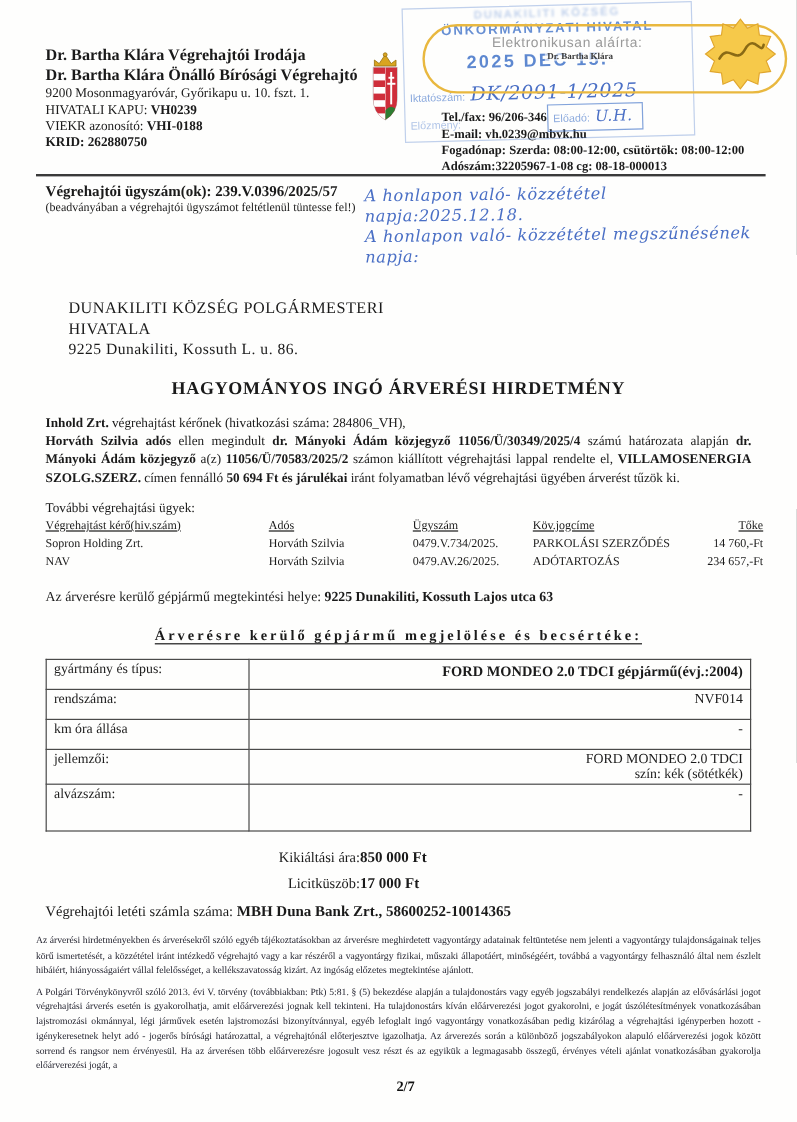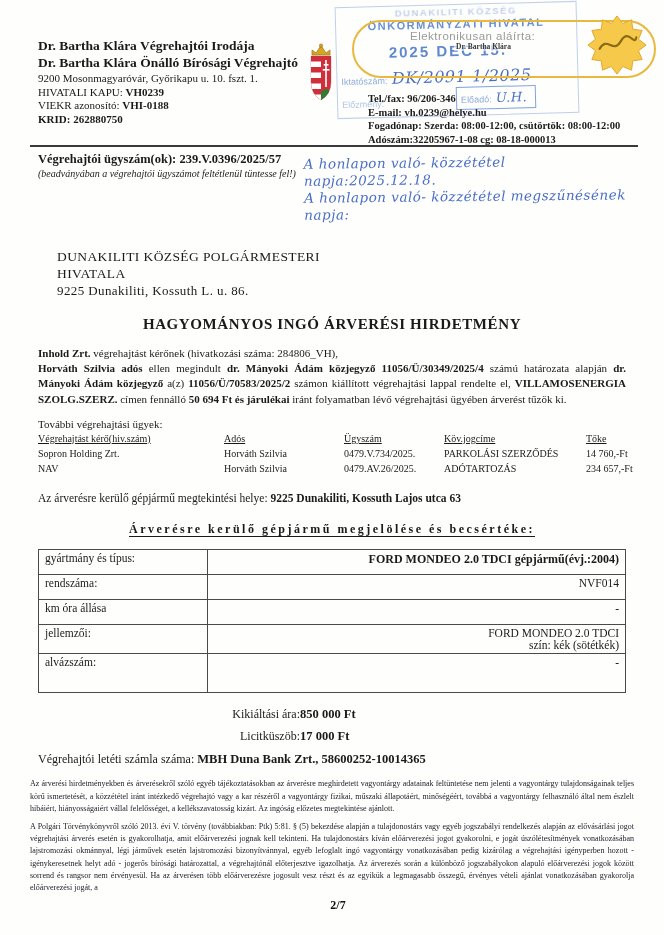--- a/index.html
+++ b/index.html
@@ -39,38 +39,38 @@
                 font-family:"Liberation Sans",sans-serif;letter-spacing:.5px;}
   .esig .signer{position:absolute;left:100px;top:20px;font-size:7.5px;color:#3a3a3a;font-weight:bold;
                 background:rgba(254,254,253,.6);padding:0 2px;white-space:nowrap;}
   .seal{position:absolute;right:2px;top:-8px;}
 
   
   .spacer{height:145px;}
   .rule{border:0;border-top:2px solid #3a3a3a;margin:0 26px 0 30px;}
   .caserow{display:flex;justify-content:space-between;padding:5px 24px 0 38px;}
   .caseleft .num{font-size:12.5px;font-weight:bold;}
-  .caseleft .note{font-size:10px;margin-top:1px;font-style:italic;}
+  .caseleft .note{font-size:10px;margin-top:1px;}
   .hwnotes{width:336px;transform:rotate(-.6deg);line-height:17px;margin-top:2px;}
   .hwnotes div{font-size:13.5px;}
 
   
   .addressee{margin:26px 0 0 57px;font-size:13.5px;line-height:17px;letter-spacing:.4px;}
   .addressee .adr{font-size:13px;}
   .doc-title{margin-top:17px;text-align:center;font-size:15px;font-weight:bold;letter-spacing:.6px;}
 
   
   .intro{margin:13px 38px 0 38px;font-size:11px;line-height:15.2px;text-align:justify;}
 
   
   .cases{margin:11px 28px 0 38px;}
   .cases .chead{font-size:11px;margin-bottom:1px;}
   .cgrid{display:grid;grid-template-columns:186px 120px 100px 142px 1fr;font-size:10px;line-height:15px;}
   .cgrid .h{font-weight:normal;text-decoration:underline;}
-  .cgrid .r{text-align:left;}
+  .cgrid .r{text-align:right;}
 
   
   .viewing{margin:14px 38px 0 38px;font-size:11.5px;line-height:16px;}
 
   
   .sechead{margin-top:16px;text-align:center;font-size:12px;font-weight:bold;letter-spacing:2.5px;
            text-decoration:underline;text-underline-offset:3px;}
 
   
   table.vt{margin:12px 38px 0 38px;width:588px;border-collapse:collapse;font-size:11.5px;}
@@ -135,21 +135,21 @@
         <path d="M18 50 q5 -6 10 0 v8 h-10 Z" fill="#2e7d32"></path>
         <rect x="22.2" y="18" width="1.6" height="27" fill="#fff"></rect>
         <rect x="20.7" y="22" width="4.8" height="1.6" fill="#fff"></rect>
         <rect x="19.7" y="27" width="6.8" height="1.6" fill="#fff"></rect>
       </g>
     </svg>
   </div>
 
   <div class="contact">
     <div>Tel./fax: 96/206-346</div>
-    <div>E-mail:  vh.0239@helye.hu</div>
+    <div>E-mail:  vh.0239@mbvk.hu</div>
     <div>Fogadónap: Szerda: 08:00-12:00, csütörtök: 08:00-12:00</div>
     <div>Adószám:32205967-1-08  cg: 08-18-000013</div>
   </div>
 
   <div class="stamp">
     <div class="l1">DUNAKILITI KÖZSÉG</div>
     <div class="l2">ÖNKORMÁNYZATI HIVATAL</div>
     <div class="date">2025 DEC 15.</div>
     <div class="row-ikt">
       <span class="lab">Iktatószám:</span>

